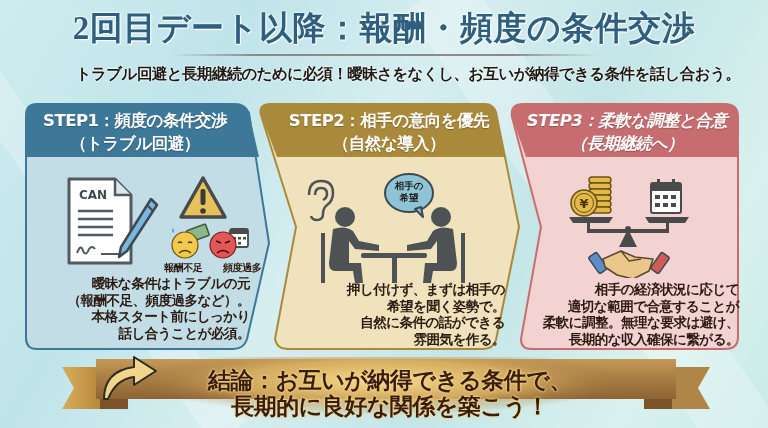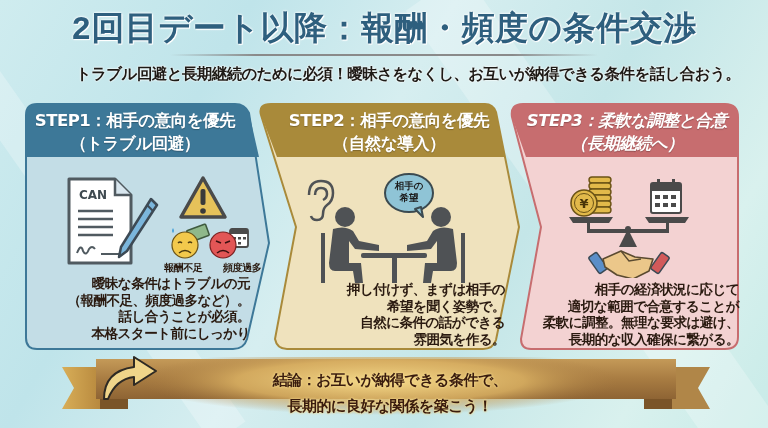--- a/index.html
+++ b/index.html
@@ -5,21 +5,21 @@
 *{margin:0;padding:0;box-sizing:border-box;}
 html,body{width:768px;height:428px;overflow:hidden;}
 body{
   font-family:"DejaVu Sans","Liberation Sans",sans-serif;
   background:linear-gradient(120deg,#cfecef 0%,#bfe4ea 25%,#d6eef0 45%,#c4e6e8 65%,#d9f1ee 85%,#c8ebe8 100%);
   position:relative;
 }
 .bg-streak{position:absolute;background:rgba(255,255,255,0.25);transform:rotate(-35deg);}
 .title{
   position:absolute;left:0;top:6px;width:768px;text-align:center;
-  font-family:Liberation Mono, monospace;font-weight:bold;
+  font-family:Liberation Serif, serif;font-weight:bold;
   font-size:33px;color:#2e5f7e;letter-spacing:0.5px;
   text-shadow:0 0 2px #fff,0 0 3px #fff,1px 1px 0 #fff;
 }
 .title-rule{position:absolute;left:170px;top:54px;width:428px;height:2px;
   background:linear-gradient(90deg,rgba(120,120,120,0),#8a8a8a 20%,#8a8a8a 80%,rgba(120,120,120,0));}
 .subtitle{
   position:absolute;left:0;top:64px;width:768px;text-align:center;
   font-weight:bold;font-size:15.5px;color:#1e1a16;letter-spacing:-0.6px;
   text-shadow:0 0 2px #fff,0 0 2px #fff;
   padding-left:48px;
@@ -27,40 +27,40 @@
 .step{position:absolute;top:103px;height:247px;}
 .step svg.shape{position:absolute;left:0;top:0;}
 .step-head{position:absolute;left:0;top:6px;text-align:center;color:#fff;font-weight:bold;
   font-size:16.5px;line-height:23px;letter-spacing:-0.5px;text-shadow:0 1px 1px rgba(0,0,0,0.25);}
 .step-body{position:absolute;text-align:right;font-weight:bold;color:#2a1a10;font-size:13.6px;line-height:16.5px;letter-spacing:-0.6px;}
 .icon{position:absolute;}
 .caption{position:absolute;font-weight:bold;font-size:10px;color:#2a1a10;letter-spacing:-0.4px;}
 .bubble-text{position:absolute;font-weight:bold;font-size:9.5px;color:#1c1c1c;text-align:center;line-height:12px;}
 .banner{position:absolute;left:60px;top:357px;width:652px;height:70px;}
 .conclusion{position:absolute;left:150px;top:367px;width:480px;text-align:center;font-weight:bold;
-  font-size:15px;line-height:26px;color:#3a1c0e;letter-spacing:-0.5px;
+  font-size:23px;line-height:26px;color:#3a1c0e;letter-spacing:-0.5px;
   text-shadow:0 0 3px #f4d88a,0 0 2px #f4d88a;}
 </style>
 </head>
 <body>
 
 <div class="bg-streak" style="left:60px;top:-40px;width:40px;height:520px;"></div>
 <div class="bg-streak" style="left:560px;top:-60px;width:70px;height:560px;"></div>
 
 <div class="title">2回目デート以降：報酬・頻度の条件交渉</div>
 <div class="title-rule"></div>
 <div class="subtitle">トラブル回避と長期継続のために必須！曖昧さをなくし、お互いが納得できる条件を話し合おう。</div>
 
 <div class="step" style="left:25px;width:245px;">
   <svg class="shape" width="245" height="247" viewBox="0 0 245 247">
     <path d="M12,1 H210 Q220,1 224,10 L244,140 L222,236 Q219,246 208,246 H12 Q1,246 1,235 V12 Q1,1 12,1 Z" fill="#c3dde6" stroke="#3d7898" stroke-width="2"></path>
     <path d="M12,1 H210 Q220,1 224,10 L234,54 H1 V12 Q1,1 12,1 Z" fill="#3d7898"></path>
   </svg>
   <div class="step-head" style="width:220px;">
-    <div>STEP1：相手の意向を優先</div>
+    <div>STEP1：頻度の条件交渉</div>
     <div>（トラブル回避）</div>
   </div>
 
   <svg class="icon" style="left:40px;top:72px;" width="96" height="94" viewBox="0 0 96 94">
     <path d="M4,4 H50 L66,20 V88 H4 Z" fill="#fff" stroke="#505a60" stroke-width="3" stroke-linejoin="round"></path>
     <path d="M50,4 V20 H66" fill="#d8e6ee" stroke="#505a60" stroke-width="2.5"></path>
     <text x="14" y="24" font-family="DejaVu Sans,sans-serif" font-weight="bold" font-size="12" fill="#3f4a50">CAN</text>
     <line x1="13" y1="36" x2="48" y2="36" stroke="#505a60" stroke-width="2.5"></line>
     <line x1="13" y1="44" x2="48" y2="44" stroke="#505a60" stroke-width="2.5"></line>
     <line x1="13" y1="52" x2="48" y2="52" stroke="#505a60" stroke-width="2.5"></line>
@@ -99,22 +99,22 @@
       </g>
     <circle cx="15" cy="20" r="13" fill="#e25656" stroke="#7a2020" stroke-width="1.2"></circle>
     <path d="M8,16 l5,2 M22,16 l-5,2" stroke="#3a1010" stroke-width="1.6"></path>
     <path d="M9,28 q6,-5 12,0" fill="none" stroke="#3a1010" stroke-width="1.6"></path>
   </svg>
   <div class="caption" style="left:139px;top:158px;">報酬不足</div>
   <div class="caption" style="left:184px;top:158px;padding-left:14px;">頻度過多</div>
   <div class="step-body" style="left:0;top:172px;width:225px;">
     <div>曖昧な条件はトラブルの元</div>
     <div>（報酬不足、頻度過多など）。</div>
+    <div>本格スタート前にしっかり</div>
     <div>話し合うことが必須。</div>
-    <div>本格スタート前にしっかり</div>
   </div>
 </div>
 
 <div class="step" style="left:253px;width:268px;">
   <svg class="shape" width="268" height="247" viewBox="0 0 268 247">
     <path d="M18,1 H232 Q240,1 243,9 L266,124 L243,237 Q240,246 230,246 H34 Q24,246 22,236 L43,124 L8,12 Q5,1 18,1 Z" fill="#efe2bd" stroke="#a98a3a" stroke-width="2"></path>
     <path d="M18,1 H232 Q240,1 243,9 L252,54 H24 L8,12 Q5,1 18,1 Z" fill="#a98a3a"></path>
   </svg>
   <div class="step-head" style="left:20px;width:232px;">
     <div>STEP2：相手の意向を優先</div>

